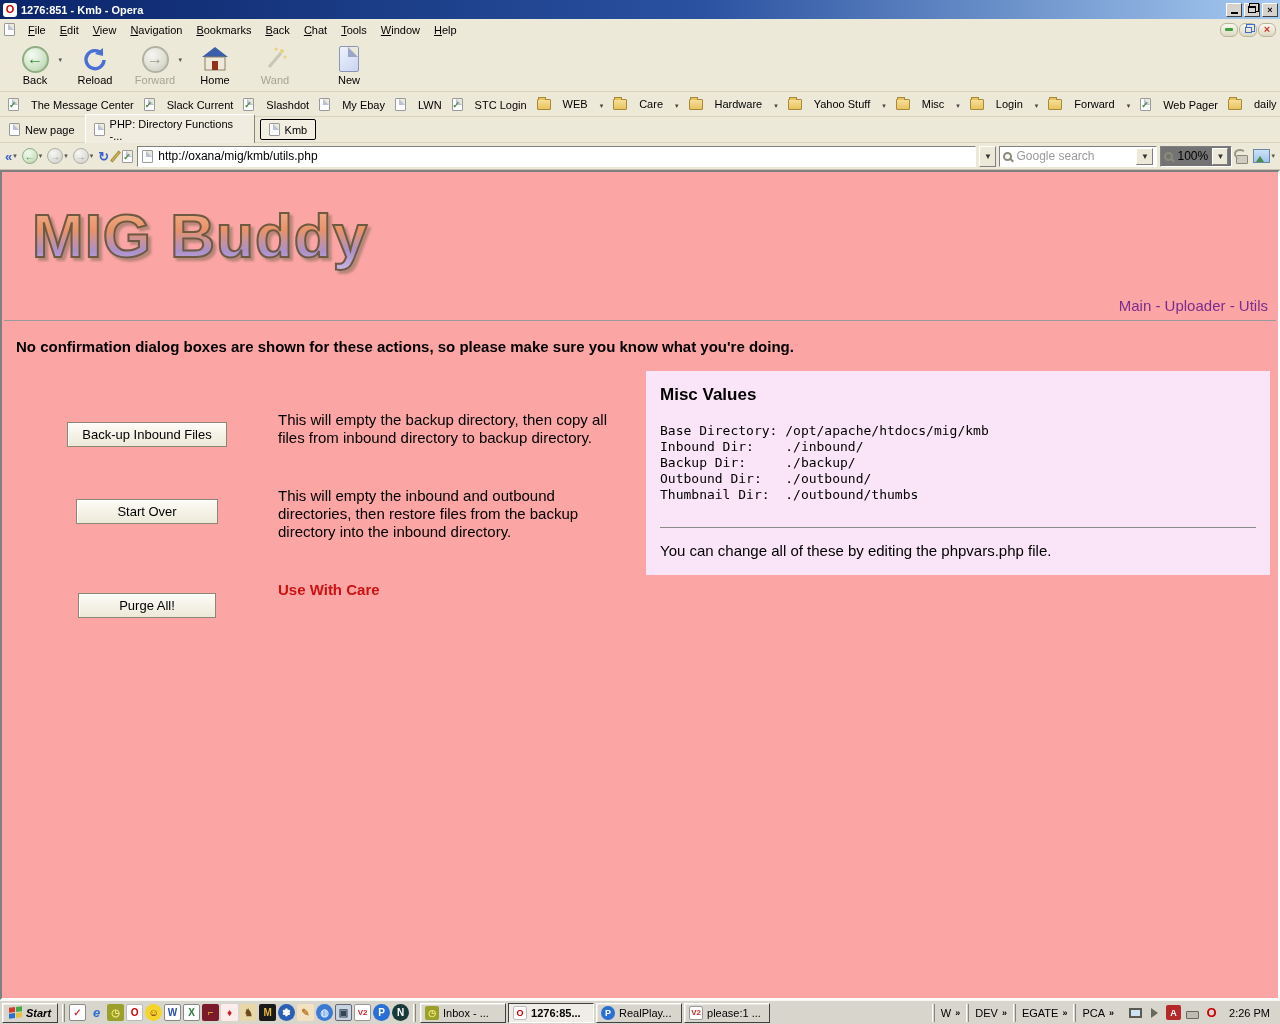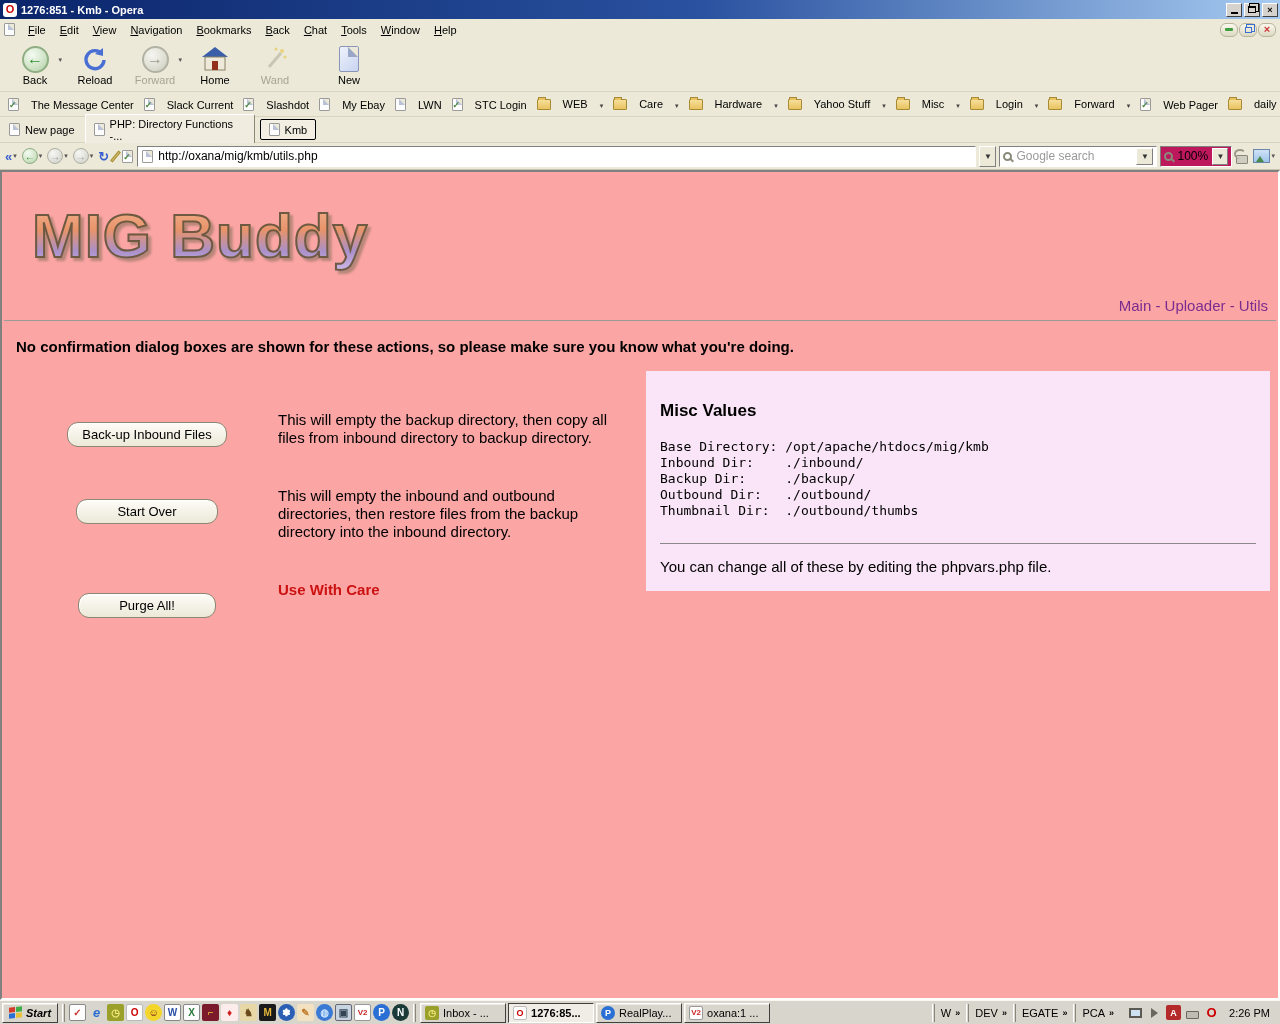--- a/index.html
+++ b/index.html
@@ -62,21 +62,21 @@
   .addrbar{height:27px;background:#ece9d8;display:flex;align-items:center;padding:0 4px;gap:3px;flex:0 0 27px;border-bottom:1px solid #c8c4b0;}
   .mini{display:flex;align-items:center;justify-content:center;height:20px;padding:0 1px;font-size:13px;}
   .mcirc{width:16px;height:16px;border-radius:50%;display:flex;align-items:center;justify-content:center;font-size:10px;font-weight:bold;
     background:radial-gradient(circle at 35% 30%,#f4fbf2,#cfe3c6 60%,#a9c89e);border:1px solid #8fae84;color:#2f8f2f;}
   .mcirc.gray{background:radial-gradient(circle at 35% 30%,#f6f6f2,#dededa 60%,#c9c9bd);border-color:#b0b0a2;color:#98988c;}
   .mchev{font-size:7px;color:#555;margin-left:1px;}
   .urlfield{flex:1;height:21px;background:#fff;border:1px solid;border-color:#808080 #fff #fff #808080;display:flex;align-items:center;gap:5px;padding:0 4px;font-size:12px;color:#000;}
   .ddbtn{width:17px;height:21px;background:#ece9d8;border:1px solid;border-color:#fff #808080 #808080 #fff;display:flex;align-items:center;justify-content:center;font-size:8px;color:#333;}
   .sfield{width:158px;height:21px;background:#fff;border:1px solid;border-color:#808080 #fff #fff #808080;display:flex;align-items:center;gap:4px;padding:0 3px;font-size:12px;}
   .sfield .ph{color:#9a9a9a;flex:1;}
-  .zfield{width:72px;height:21px;background:#be185d;border:1px solid;border-color:#808080 #fff #fff #808080;display:flex;align-items:center;gap:4px;padding:0 3px;font-size:12px;color:#000;}
+  .zfield{width:72px;height:21px;background:#737373;border:1px solid;border-color:#808080 #fff #fff #808080;display:flex;align-items:center;gap:4px;padding:0 3px;font-size:12px;color:#000;}
   .mag{width:9px;height:9px;border:2px solid #8a8a7a;border-radius:50%;position:relative;flex:0 0 9px;}
   .mag::after{content:"";position:absolute;width:5px;height:2px;background:#8a8a7a;transform:rotate(45deg);right:-4px;bottom:-2px;}
   .lock{width:12px;height:9px;background:#cfccc0;border:1px solid #8a877a;border-radius:1px;position:relative;margin-top:6px;}
   .lock::before{content:"";position:absolute;top:-7px;left:-3px;width:8px;height:8px;border:2px solid #9a978a;border-radius:50%;border-bottom:none;border-right-color:transparent;}
   .imgico{width:17px;height:14px;background:linear-gradient(#cfe2f6,#9ec4ea);border:1px solid #6a86a8;position:relative;}
   .imgico::after{content:"";position:absolute;bottom:0;left:2px;border:4px solid transparent;border-bottom:6px solid #4a8a4a;}
 
   
   .content{height:830px;flex:0 0 830px;background:#fca5a5;border:2px solid;border-color:#808080 #fff #fff #808080;overflow:hidden;position:relative;}
   .logo{display:inline-block;margin:28px 0 0 30px;font-size:62px;font-weight:bold;letter-spacing:1px;
@@ -84,26 +84,26 @@
     -webkit-background-clip:text;background-clip:text;color:transparent;
     -webkit-text-stroke:2px #6e5a42;filter:drop-shadow(3px 3px 1px rgba(130,110,85,.55));}
   .pagenav{text-align:right;font-size:15px;color:#7b2d8e;margin:26px 10px 6px 0;}
   .pagenav a{color:#7b2d8e;text-decoration:none;cursor:pointer;}
   .rule{border:none;border-top:1px solid #9a9a9a;margin:0 2px;}
   .warning{font-size:15px;font-weight:bold;margin:17px 0 0 14px;color:#000;}
   .main{display:flex;margin:16px 8px 0 14px;align-items:flex-start;}
   .actions{width:630px;padding-top:40px;flex:0 0 630px;}
   .arow{display:flex;margin-bottom:40px;}
   .btncell{width:262px;display:flex;justify-content:center;align-items:flex-start;flex:0 0 262px;}
-  .wbtn{margin-top:11px;background:linear-gradient(#fdfcf7,#ece9d8);border:1px solid #8a8772;border-radius:11px;
+  .wbtn{margin-top:11px;background:linear-gradient(#fdfcf7,#ece9d8);border:1px solid #8a8772;border-radius:0;
     box-shadow:inset 1px 1px 0 #fff;font-family:"Liberation Sans",sans-serif;font-size:13px;color:#000;padding:4px 14px;}
   .wbtn.wide{padding:4px 40px;margin-top:12px;}
   .desc{width:350px;font-size:15px;line-height:18px;color:#000;}
   .careline{color:#cc1111;font-weight:bold;}
-  .panel{flex:1;background:#f9e5f7;padding:28px 14px 16px 14px;}
+  .panel{flex:1;background:#f9e5f7;padding:12px 14px 16px 14px;}
   .panel h2{font-size:17px;font-weight:bold;color:#000;margin:2px 0 18px 0;}
   .mono{font-family:"DejaVu Sans Mono","Liberation Mono",monospace;font-size:13px;line-height:16px;color:#000;white-space:pre;}
   .mono.ftp{margin-top:54px;}
   .prule{border:none;border-top:1px solid #8a8a8a;margin:24px 0 0 0;}
   .pfoot{font-size:15px;color:#000;margin-top:14px;}
 
   
   .taskbar{height:24px;flex:0 0 24px;background:#d8d5cc;border-top:1px solid #f8f7f2;display:flex;align-items:center;padding:1px 2px;font-size:11px;gap:2px;}
   .startbtn{height:20px;display:flex;align-items:center;gap:4px;padding:0 6px;font-weight:bold;font-style:italic;
     background:#d8d5cc;border:1px solid;border-color:#fff #404040 #404040 #fff;box-shadow:inset 1px 1px 0 #eceae2;}
@@ -459,21 +459,21 @@
     <div class="twin active">
       <div class="twico" style="background:#fff;border:1px solid #bbb;color:#c00;">O</div>
       <span>1276:85...</span>
     </div>
     <div class="twin">
       <div class="twico" style="background:#2a6fd4;border-radius:50%;color:#fff;">P</div>
       <span>RealPlay...</span>
     </div>
     <div class="twin">
       <div class="twico" style="background:#fff;border:1px solid #999;color:#c22;font-size:8px;">V2</div>
-      <span>oxana:1 ...</span>
+      <span>please:1 ...</span>
     </div>
     <div style="margin-left:auto;display:flex;align-items:center;">
       <div class="divider"></div>
       <div class="tbgroup">
           <span>W</span>
           <span class="gg">»</span>
         </div>
       <div class="divider"></div>
       <div class="tbgroup">
           <span>DEV</span>

